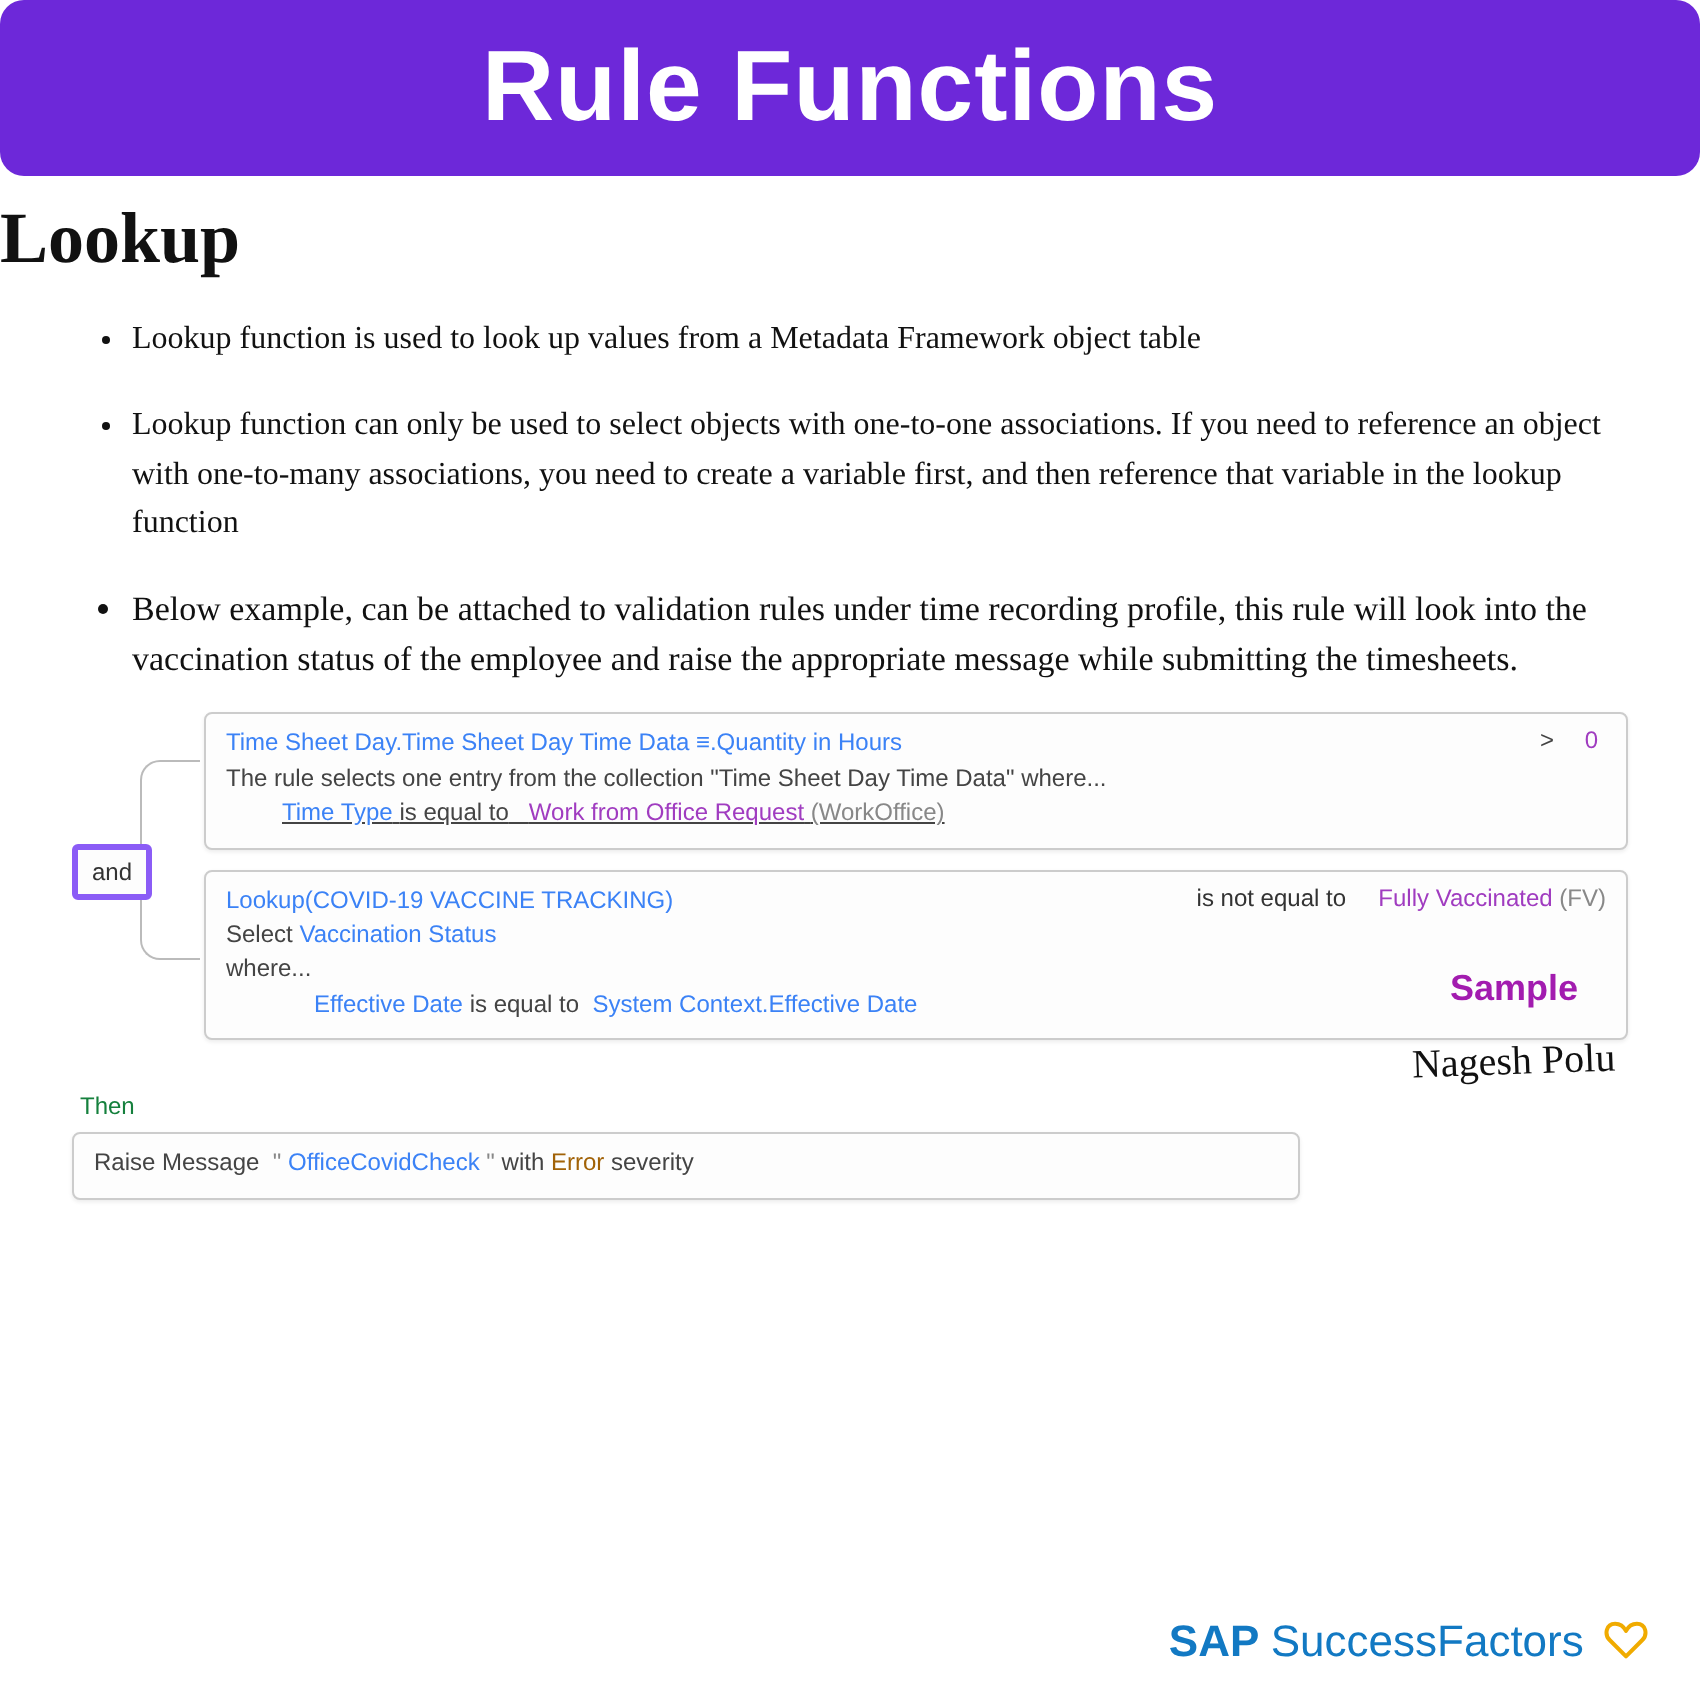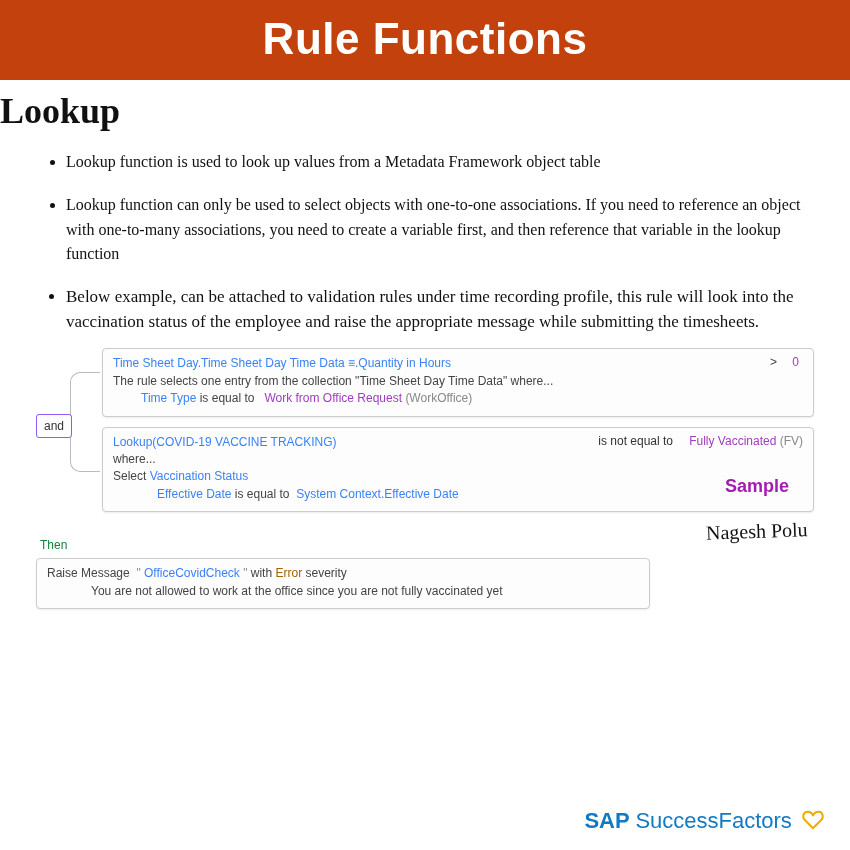--- a/index.html
+++ b/index.html
@@ -6,28 +6,29 @@
   body {
     width: 850px;
     height: 850px;
     background: #ffffff;
     font-family: Georgia, 'Times New Roman', serif;
     color: #111;
     overflow: hidden;
     position: relative;
   }
   .banner {
-    background: #c2410c;
+    background: #6d28d9;
     color: #fff;
     text-align: center;
     padding: 14px 0 16px;
     font-family: Arial, Helvetica, sans-serif;
     font-weight: 900;
-    font-size: 44px;
+    font-size: 50px;
     letter-spacing: 0.5px;
+    border-radius: 12px;
   }
   .subtitle {
     text-align: left;
     font-family: Georgia, serif;
     font-weight: 700;
     font-size: 36px;
     margin-top: 10px;
   }
   .bullets {
     margin: 18px 46px 0 46px;
@@ -50,21 +51,21 @@
     margin: 14px 36px 0 36px;
     position: relative;
     font-family: "Segoe UI", Arial, sans-serif;
     font-size: 12px;
     color: #444;
   }
   .and-chip {
     position: absolute;
     left: 0;
     top: 66px;
-    border: 1px solid #8b5cf6;
+    border: 3px solid #8b5cf6;
     border-radius: 3px;
     padding: 4px 7px;
     background: #fdfdfd;
     font-size: 12px;
     color: #333;
   }
   
   .conn {
     position: absolute;
     left: 34px;
@@ -86,21 +87,21 @@
     box-shadow: 0 1px 2px rgba(0,0,0,0.08);
     padding: 6px 10px 8px 10px;
     margin-bottom: 10px;
     position: relative;
   }
   .g  { color: #3b82f6; }  
   .p  { color: #a03cc0; }  
   .gr { color: #888; }     
   .r  { color: #a16207; }  
   .line { line-height: 1.45; }
-  .indent1 { padding-left: 28px; }
+  .indent1 { padding-left: 28px; text-decoration: underline; }
   .indent2 { padding-left: 44px; }
 
   .op-gt {
     position: absolute;
     top: 6px;
     right: 36px;
     color: #444;
   }
   .op-zero {
     position: absolute;
@@ -205,25 +206,25 @@
     </div>
   </div>
 
   <div class="cond-box">
     <span class="op-neq">is not equal to</span>
     <span class="op-fv">
       <span class="p">Fully Vaccinated</span>
       <span class="gr">(FV)</span>
     </span>
     <div class="line"><span class="g">Lookup(COVID-19 VACCINE TRACKING)</span></div>
-    <div class="line">where...</div>
     <div class="line">
       <span>Select</span>
       <span class="g">Vaccination Status</span>
     </div>
+    <div class="line">where...</div>
     <div class="line indent2">
       <span class="g">Effective Date</span>
       <span>is equal to</span>&nbsp;
       <span class="g">System Context.Effective Date</span>
     </div>
     <div class="sample-tag">Sample</div>
   </div>
 </div>
 
 <div class="author">Nagesh Polu</div>
@@ -232,21 +233,20 @@
 <div class="then-box">
   <div class="line">
     <span>Raise Message</span>&nbsp;
     <span class="gr">"</span>
     <span class="g">OfficeCovidCheck</span>
     <span class="gr">"</span>
     <span>with</span>
     <span class="r">Error</span>
     <span>severity</span>
   </div>
-  <div class="line indent2">You are not allowed to work at the office since you are not fully vaccinated yet</div>
 </div>
 
 <div class="brand">
   <span>SAP</span>
   <span style="font-weight:400">SuccessFactors</span>
   <span class="heart">
     <svg width="22" height="20" viewBox="0 0 24 22">
       <path d="M12 20 L3 11 C0 8 1 2 6 2 C9 2 11 4 12 6 C13 4 15 2 18 2 C23 2 24 8 21 11 Z" fill="none" stroke="#f0ab00" stroke-width="2.2" stroke-linejoin="round"></path>
     </svg>
   </span>

